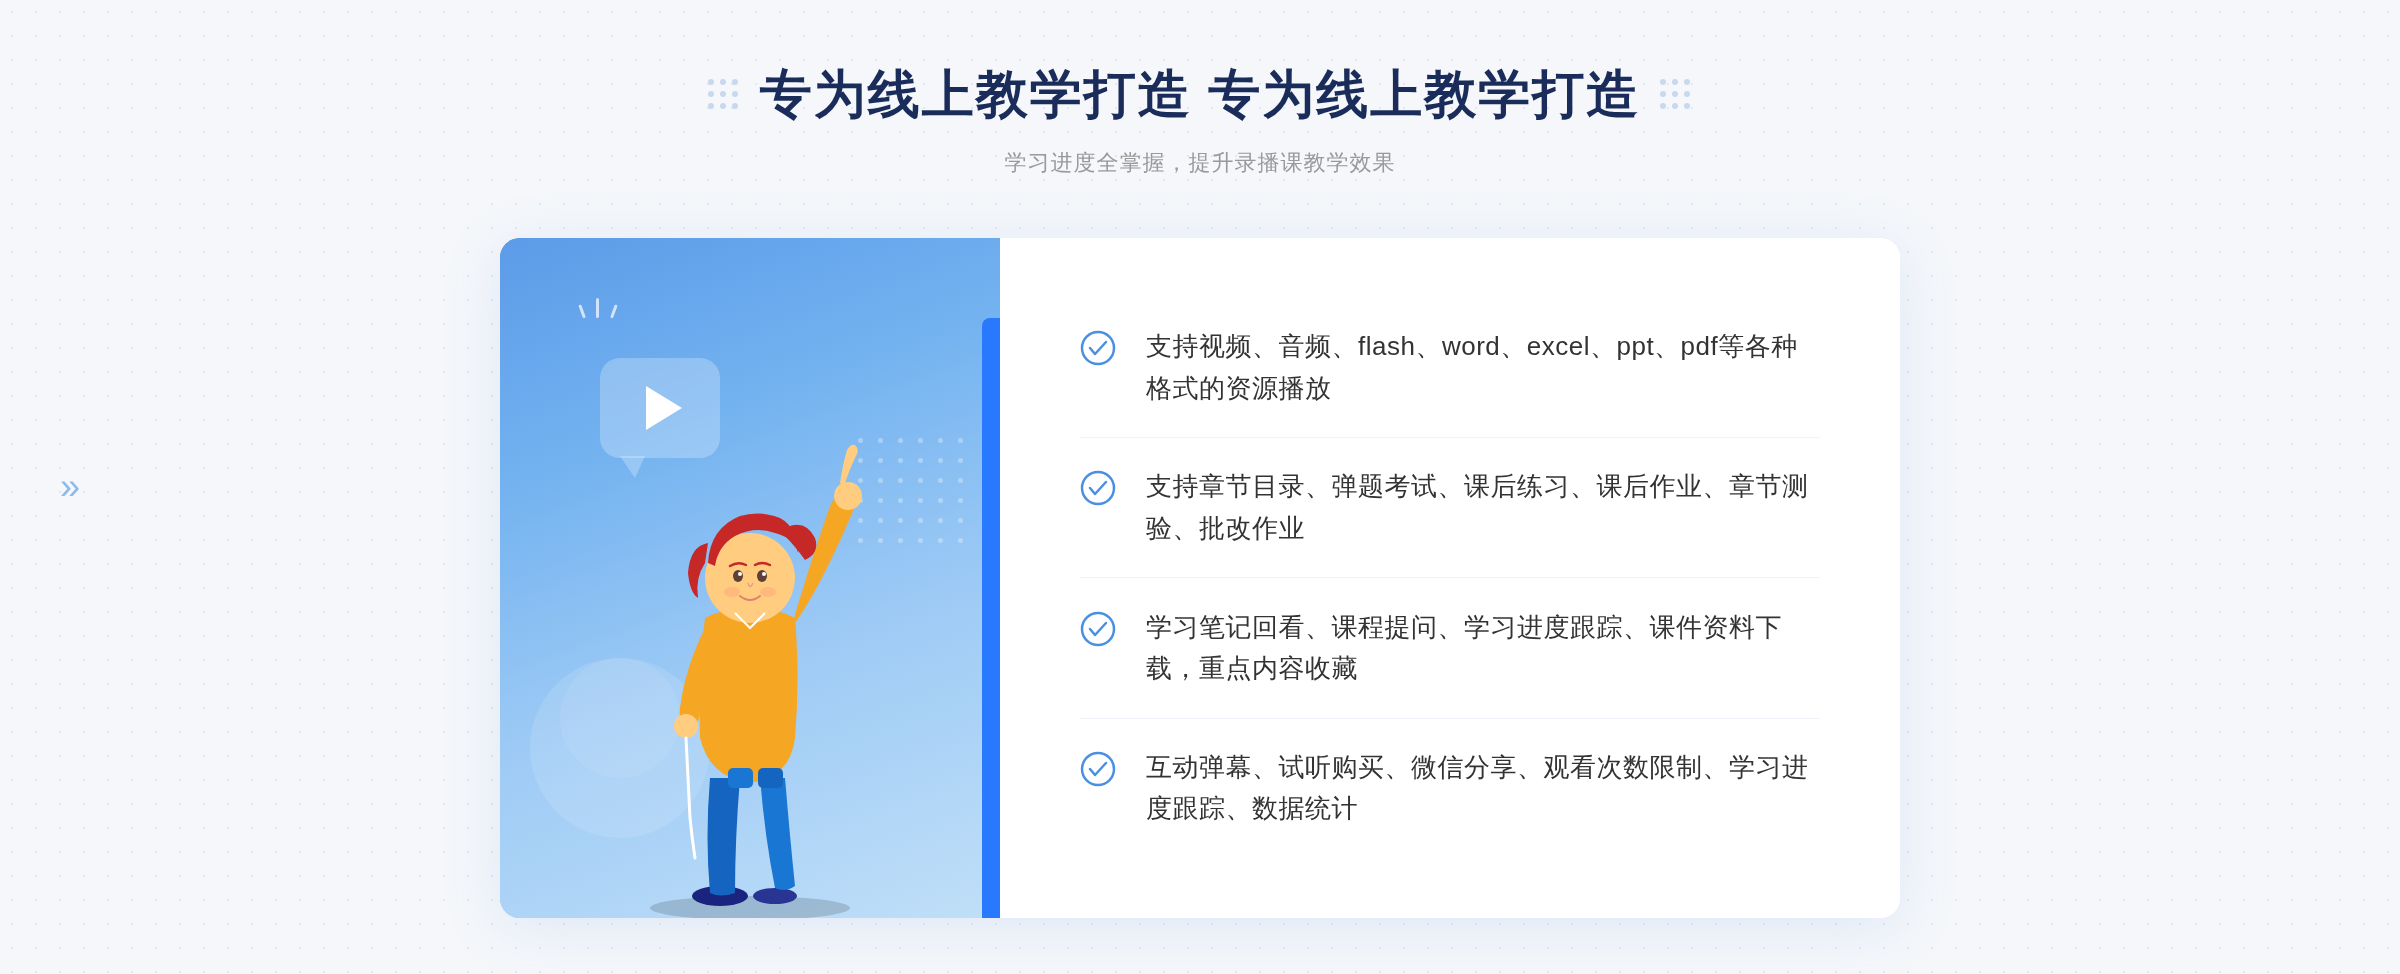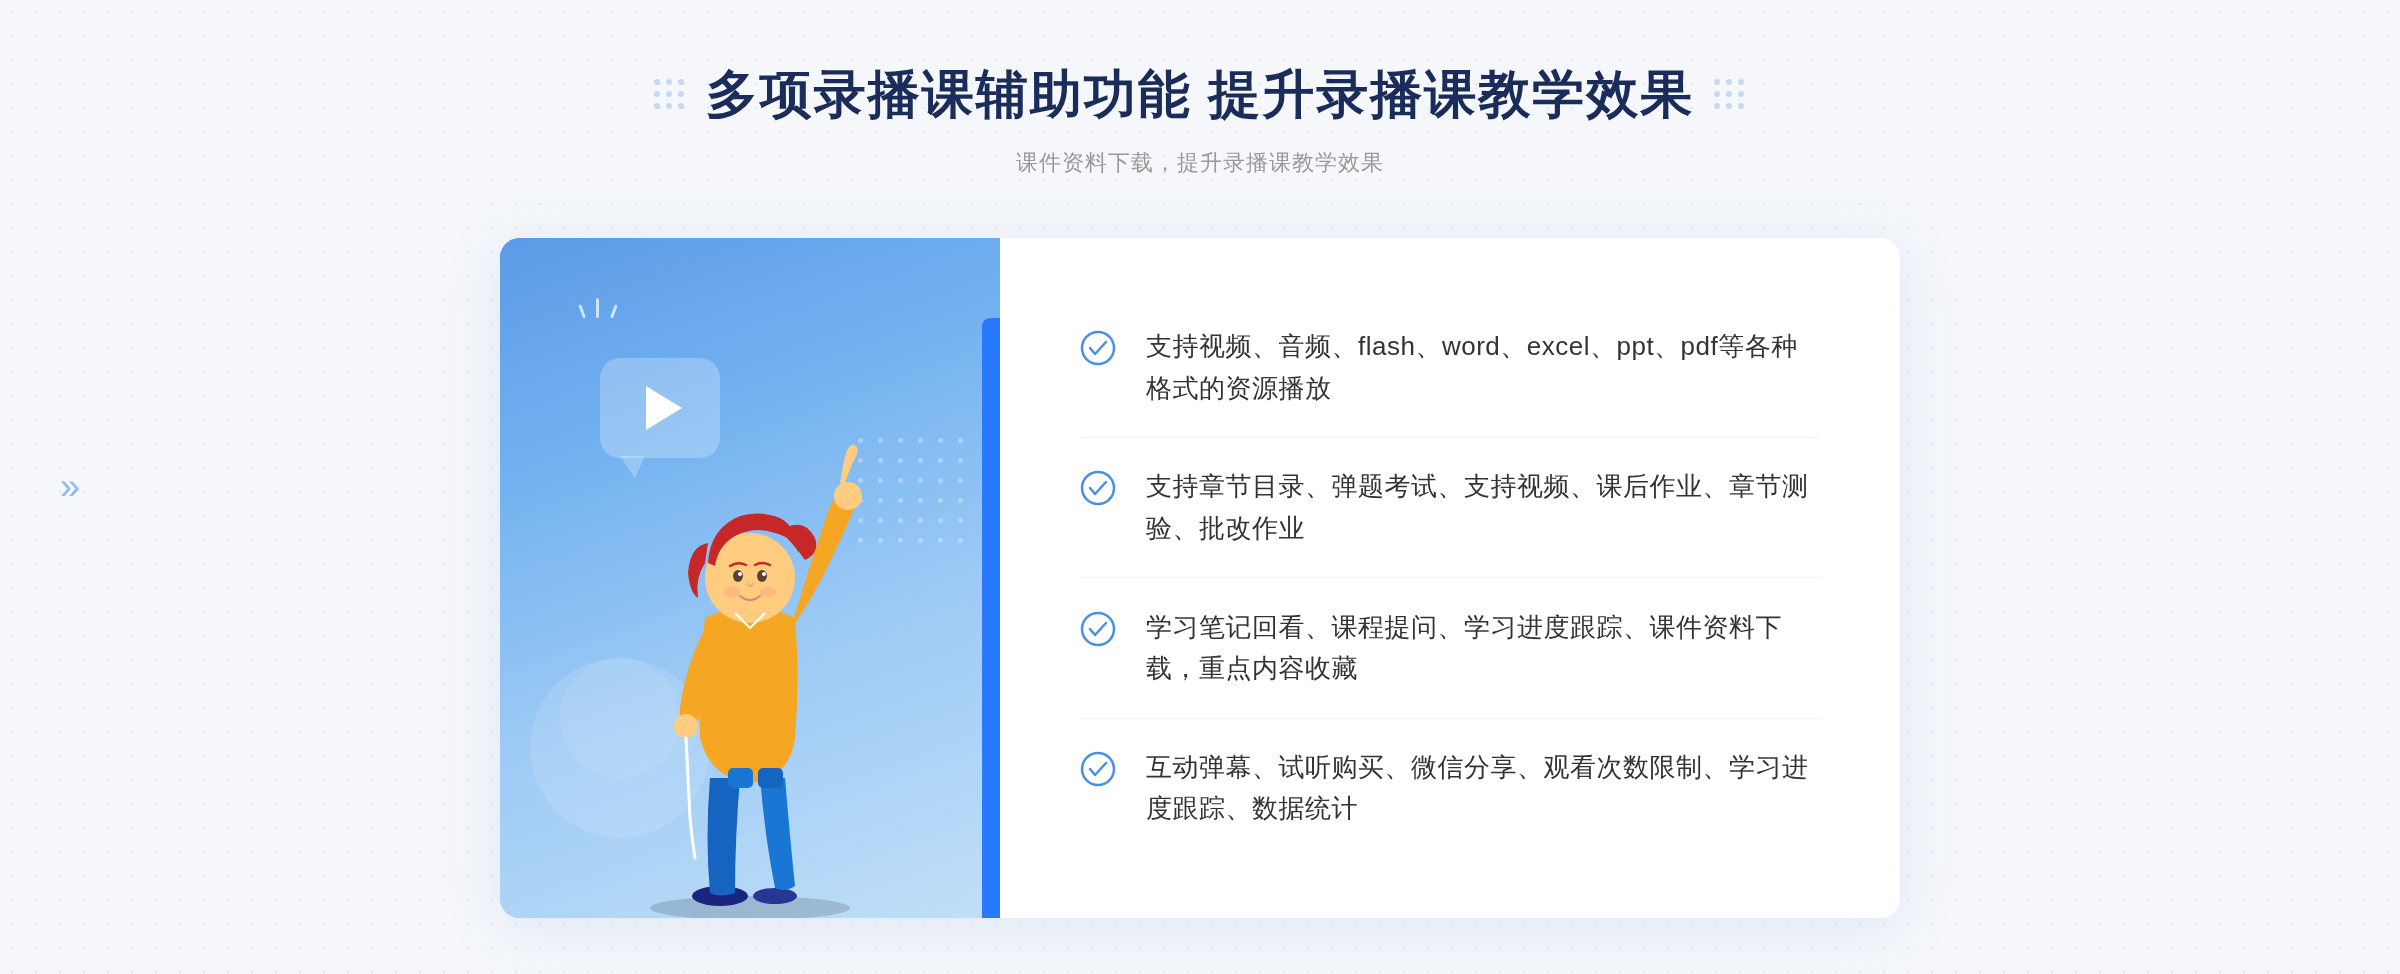--- a/index.html
+++ b/index.html
@@ -314,36 +314,36 @@
             <span></span>
             <span></span>
           <span></span>
             <span></span>
             <span></span>
           <span></span>
             <span></span>
             <span></span>
         </div>
       </div>
-      <h1 class="main-title">多项录播课辅助功能 提升录播课教学效果</h1>
+      <h1 class="main-title">专为线上教学打造 专为线上教学打造</h1>
       <div class="decorative-dots">
         <div class="dot-group">
           <span></span>
             <span></span>
             <span></span>
           <span></span>
             <span></span>
             <span></span>
           <span></span>
             <span></span>
             <span></span>
         </div>
       </div>
     </div>
-    <p class="subtitle">课件资料下载，提升录播课教学效果</p>
+    <p class="subtitle">学习进度全掌握，提升录播课教学效果</p>
   </div>
 
   <div class="content-area">
 
     <div class="illustration-panel">
 
       <div class="light-rays">
         <span class="light-ray"></span>
         <span class="light-ray"></span>
         <span class="light-ray"></span>
@@ -466,21 +466,21 @@
         <span class="feature-text">支持视频、音频、flash、word、excel、ppt、pdf等各种格式的资源播放</span>
       </div>
 
       <div class="feature-item">
         <div class="check-icon">
           <svg viewBox="0 0 36 36" xmlns="http://www.w3.org/2000/svg">
             <circle cx="18" cy="18" r="16" fill="none" stroke="#4a90e2" stroke-width="2.5"></circle>
             <polyline points="10,18 15,24 26,12" fill="none" stroke="#4a90e2" stroke-width="2.5" stroke-linecap="round" stroke-linejoin="round"></polyline>
           </svg>
         </div>
-        <span class="feature-text">支持章节目录、弹题考试、支持视频、课后作业、章节测验、批改作业</span>
+        <span class="feature-text">支持章节目录、弹题考试、课后练习、课后作业、章节测验、批改作业</span>
       </div>
 
       <div class="feature-item">
         <div class="check-icon">
           <svg viewBox="0 0 36 36" xmlns="http://www.w3.org/2000/svg">
             <circle cx="18" cy="18" r="16" fill="none" stroke="#4a90e2" stroke-width="2.5"></circle>
             <polyline points="10,18 15,24 26,12" fill="none" stroke="#4a90e2" stroke-width="2.5" stroke-linecap="round" stroke-linejoin="round"></polyline>
           </svg>
         </div>
         <span class="feature-text">学习笔记回看、课程提问、学习进度跟踪、课件资料下载，重点内容收藏</span>

